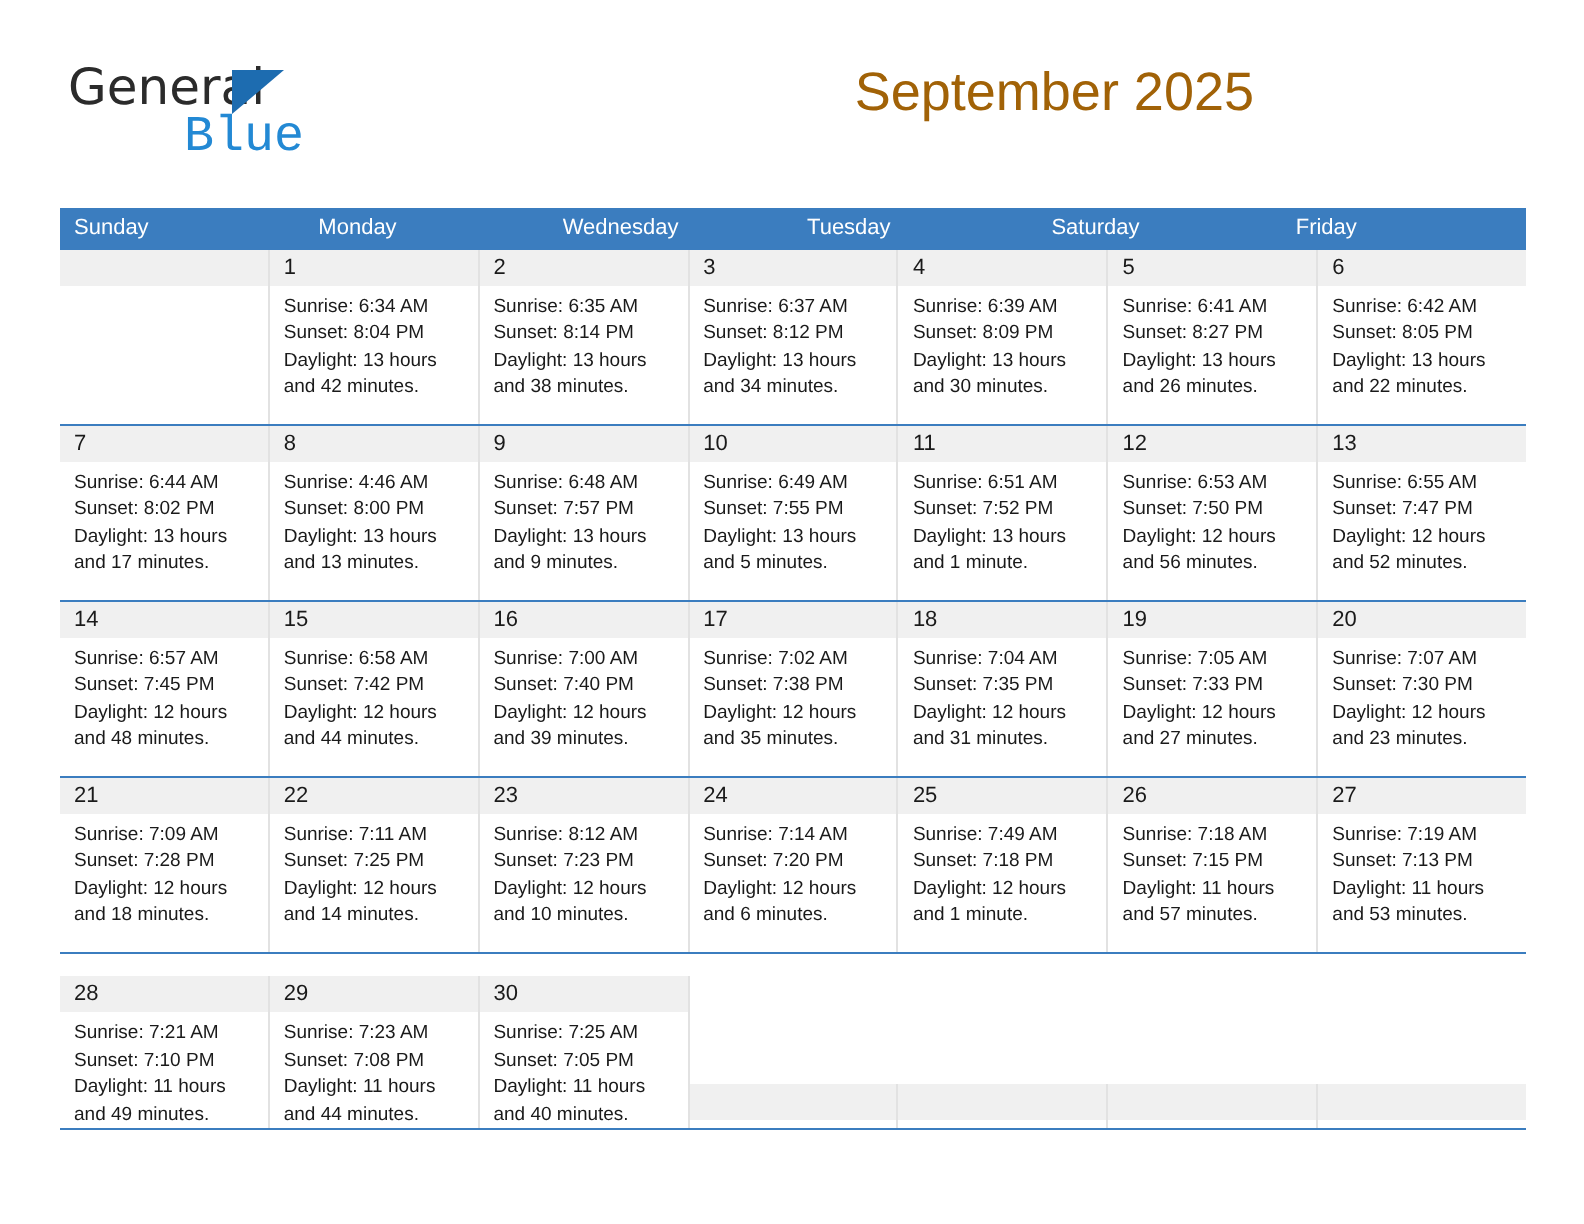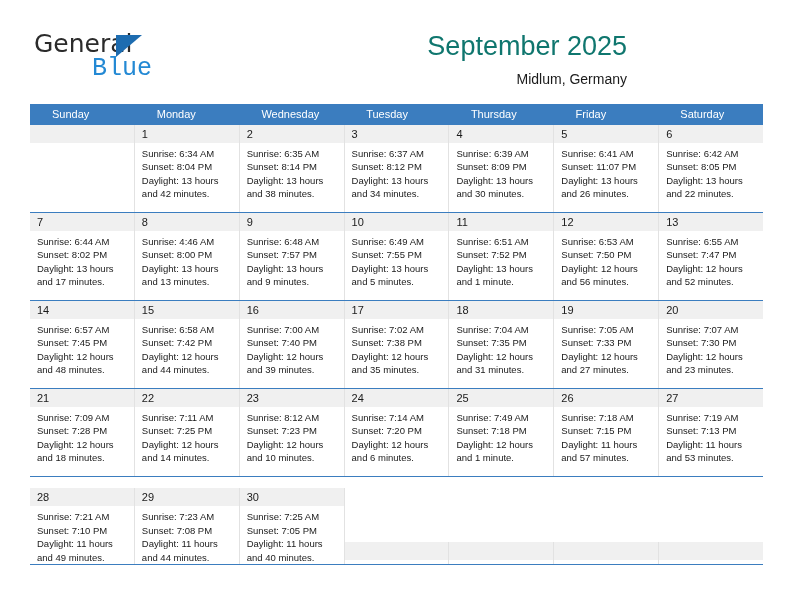--- a/index.html
+++ b/index.html
@@ -67,21 +67,21 @@
     line-height: 28px;
   }
   .title-block {
     position: absolute;
     right: 36px;
     top: 30px;
     text-align: right;
   }
   .cal-title {
     font-size: 27px;
-    color: #0f766e;
+    color: #a16207;
     line-height: 32px;
     white-space: nowrap;
   }
   .cal-subtitle {
     font-size: 14px;
     color: #1a1a1a;
     line-height: 20px;
     margin-top: 7px;
     white-space: nowrap;
   }
@@ -96,21 +96,21 @@
   .weekday-row {
     display: flex;
     background: #3b7dbf;
     height: 21px;
   }
   .weekday {
     flex: 1 1 0;
     color: #ffffff;
     font-size: 11px;
     line-height: 21px;
-    padding-left: 22px;
+    padding-left: 7px;
     box-sizing: border-box;
     white-space: nowrap;
     overflow: hidden;
   }
   .week {
     display: flex;
     border-bottom: 1.6px solid #3b7dbf;
     height: 88px;
     box-sizing: border-box;
   }
@@ -158,33 +158,31 @@
 <div class="page">
 
   <div class="header">
     <div class="logo">
       <span class="logo-general">General</span>
       <span class="logo-triangle"></span>
       <span class="logo-blue">Blue</span>
     </div>
     <div class="title-block">
       <div class="cal-title">September 2025</div>
-      <div class="cal-subtitle">Midlum, Germany</div>
     </div>
   </div>
 
   <div class="calendar">
     <div class="weekday-row">
       <div class="weekday">Sunday</div>
       <div class="weekday">Monday</div>
       <div class="weekday">Wednesday</div>
       <div class="weekday">Tuesday</div>
-      <div class="weekday">Thursday</div>
+      <div class="weekday">Saturday</div>
       <div class="weekday">Friday</div>
-      <div class="weekday">Saturday</div>
     </div>
     <div id="weeks-container">
         <div class="week">
           <div class="cell empty">
             <div class="daynum-strip">
               <div class="daynum"></div>
             </div>
             <div class="lines">
               <div class="line"></div>
               <div class="line"></div>
@@ -235,21 +233,21 @@
               <div class="line">Daylight: 13 hours</div>
               <div class="line">and 30 minutes.</div>
             </div>
           </div>
           <div class="cell">
             <div class="daynum-strip">
               <div class="daynum">5</div>
             </div>
             <div class="lines">
               <div class="line">Sunrise: 6:41 AM</div>
-              <div class="line">Sunset: 11:07 PM</div>
+              <div class="line">Sunset: 8:27 PM</div>
               <div class="line">Daylight: 13 hours</div>
               <div class="line">and 26 minutes.</div>
             </div>
           </div>
           <div class="cell">
             <div class="daynum-strip">
               <div class="daynum">6</div>
             </div>
             <div class="lines">
               <div class="line">Sunrise: 6:42 AM</div>

